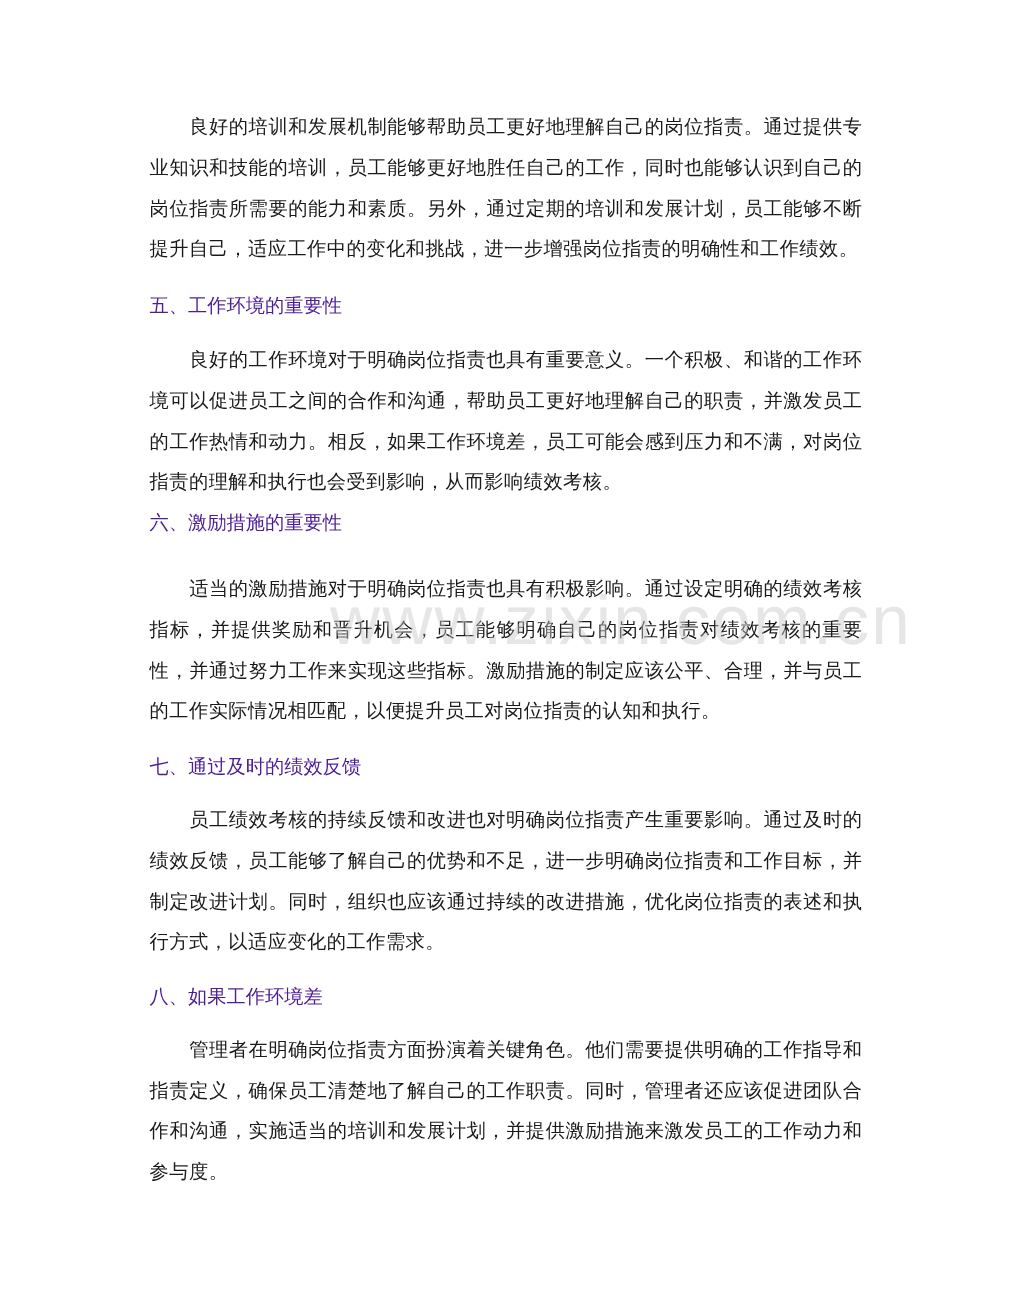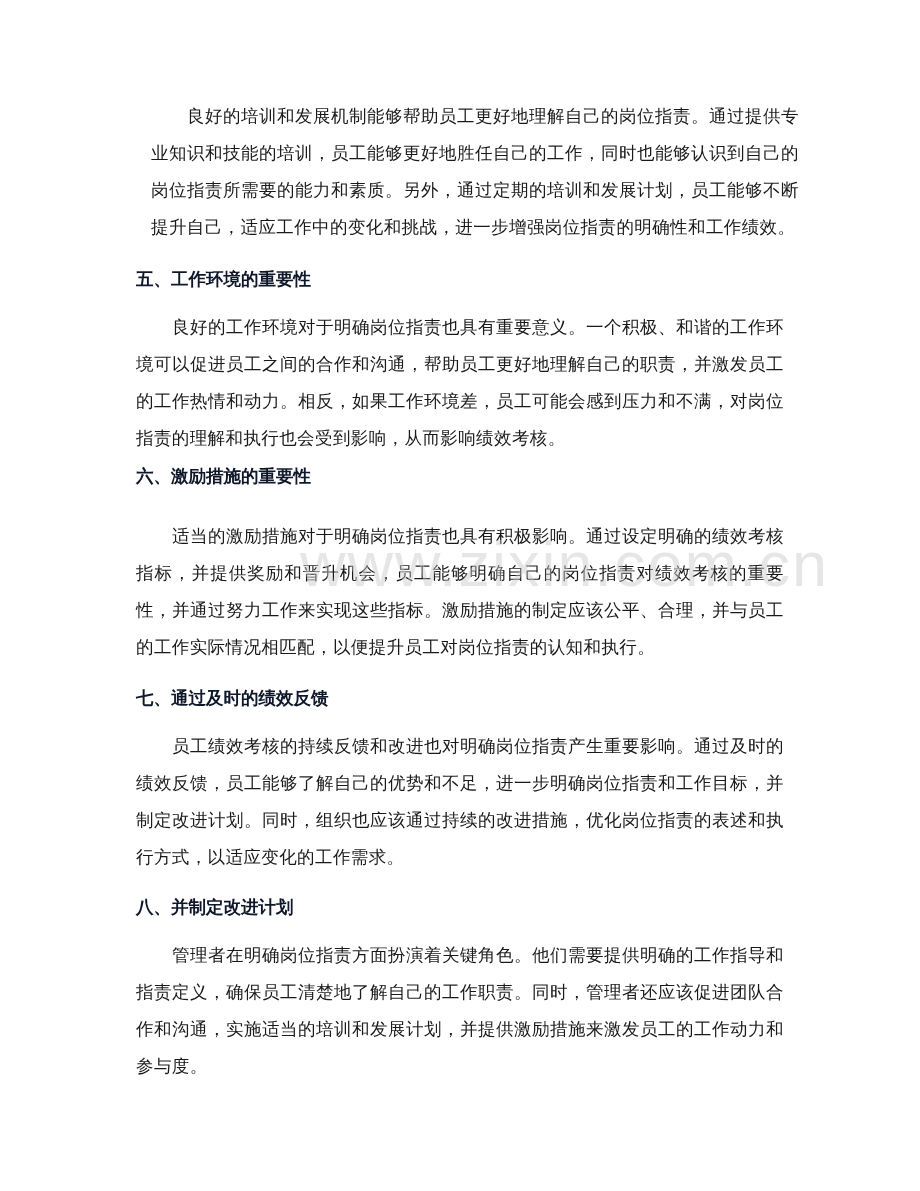--- a/index.html
+++ b/index.html
@@ -29,52 +29,52 @@
       line-height: 37px;
       text-indent: 36px;
       text-align: justify;
       margin: 0;
       letter-spacing: 0.4px;
     }
     .heading {
       position: absolute;
       left: 0;
       font-family: "DejaVu Sans", "Liberation Sans", sans-serif;
-      font-weight: bold;
+      font-weight: normal;
       font-size: 17.5px;
       line-height: 24px;
       margin: 0;
-      color: #0f172a;
+      color: #4c1d95;
     }
     .watermark {
       position: absolute;
       left: 300px;
       top: 528px;
       font-family: "Liberation Sans", "DejaVu Sans", sans-serif;
       font-size: 63px;
       color: rgba(200, 200, 200, 0.45);
       letter-spacing: 2px;
       pointer-events: none;
       white-space: nowrap;
     }
   </style>
 </head>
 <body>
 
 <div class="page">
 
-  <p class="para" style="top:98px;margin-left:15px;">良好的培训和发展机制能够帮助员工更好地理解自己的岗位指责。通过提供专业知识和技能的培训，员工能够更好地胜任自己的工作，同时也能够认识到自己的岗位指责所需要的能力和素质。另外，通过定期的培训和发展计划，员工能够不断提升自己，适应工作中的变化和挑战，进一步增强岗位指责的明确性和工作绩效。</p>
+  <p class="para" style="top:98px;">良好的培训和发展机制能够帮助员工更好地理解自己的岗位指责。通过提供专业知识和技能的培训，员工能够更好地胜任自己的工作，同时也能够认识到自己的岗位指责所需要的能力和素质。另外，通过定期的培训和发展计划，员工能够不断提升自己，适应工作中的变化和挑战，进一步增强岗位指责的明确性和工作绩效。</p>
 
   <h3 class="heading" style="top:267px;">五、工作环境的重要性</h3>
   <p class="para" style="top:309px;font-family:Liberation Serif, serif;">良好的工作环境对于明确岗位指责也具有重要意义。一个积极、和谐的工作环境可以促进员工之间的合作和沟通，帮助员工更好地理解自己的职责，并激发员工的工作热情和动力。相反，如果工作环境差，员工可能会感到压力和不满，对岗位指责的理解和执行也会受到影响，从而影响绩效考核。</p>
 
   <h3 class="heading" style="top:464px;">六、激励措施的重要性</h3>
   <p class="para" style="top:518px;">适当的激励措施对于明确岗位指责也具有积极影响。通过设定明确的绩效考核指标，并提供奖励和晋升机会，员工能够明确自己的岗位指责对绩效考核的重要性，并通过努力工作来实现这些指标。激励措施的制定应该公平、合理，并与员工的工作实际情况相匹配，以便提升员工对岗位指责的认知和执行。</p>
 
   <h3 class="heading" style="top:686px;">七、通过及时的绩效反馈</h3>
   <p class="para" style="top:728px;">员工绩效考核的持续反馈和改进也对明确岗位指责产生重要影响。通过及时的绩效反馈，员工能够了解自己的优势和不足，进一步明确岗位指责和工作目标，并制定改进计划。同时，组织也应该通过持续的改进措施，优化岗位指责的表述和执行方式，以适应变化的工作需求。</p>
 
-  <h3 class="heading" style="top:895px;">八、并制定改进计划</h3>
+  <h3 class="heading" style="top:895px;">八、如果工作环境差</h3>
   <p class="para" style="top:937px;">管理者在明确岗位指责方面扮演着关键角色。他们需要提供明确的工作指导和指责定义，确保员工清楚地了解自己的工作职责。同时，管理者还应该促进团队合作和沟通，实施适当的培训和发展计划，并提供激励措施来激发员工的工作动力和参与度。</p>
 
 </div>
 
 <div class="watermark">www.zixin.com.cn</div>
 
 </body></html>

